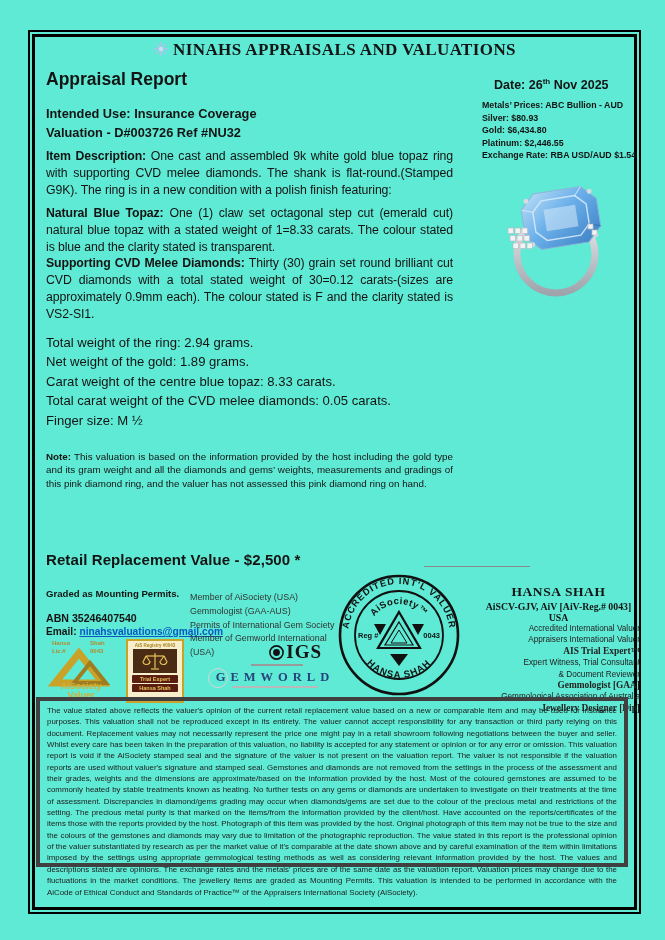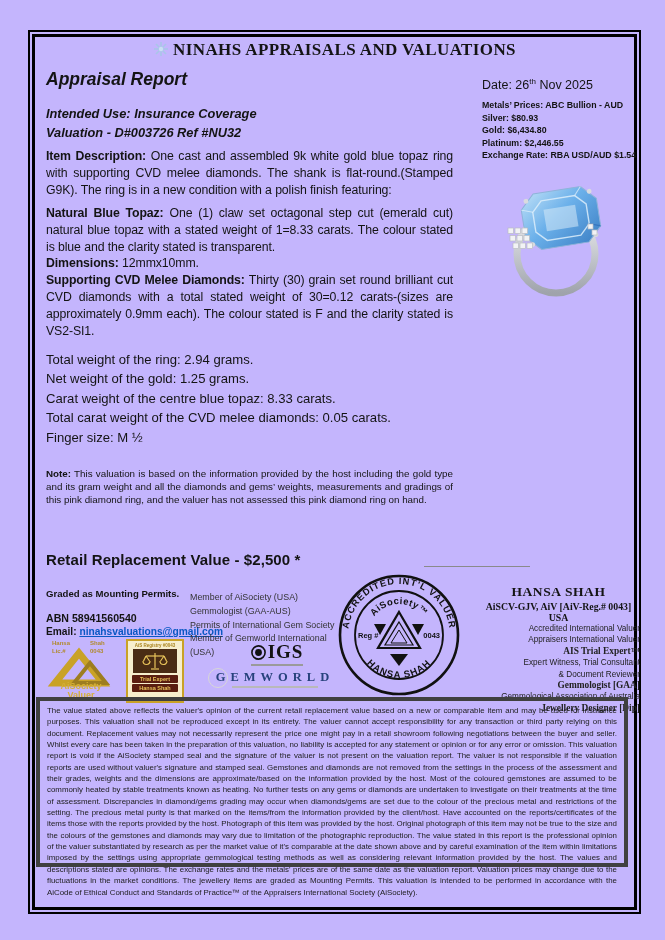--- a/index.html
+++ b/index.html
@@ -1,31 +1,31 @@
 <!DOCTYPE html>
 <html><head>
 <meta charset="utf-8">
 <style>
   html,body{margin:0;padding:0;background:#ffffff;}
-  .page{position:relative;width:665px;height:940px;background:#c4b5fd;color:#141414;
+  .page{position:relative;width:665px;height:940px;background:#5eead4;color:#141414;
         font-family:"Liberation Sans",sans-serif;overflow:hidden;}
   .frame{position:absolute;left:28px;top:30px;width:609px;height:880px;border:2px solid #000;}
   .frame-inner{position:absolute;inset:2px;border:3px solid #000;}
 
   .doc-title{position:absolute;left:28px;top:40px;width:613px;text-align:center;
              font-family:"Liberation Serif",serif;font-weight:bold;font-size:17px;letter-spacing:.4px;}
   .doc-title svg{vertical-align:-2px;margin-right:4px;}
 
-  .report-title{position:absolute;left:46px;top:69px;font-size:17.5px;font-weight:bold;font-style:italic;}
-  .date-line{position:absolute;left:482px;top:77px;font-size:12.5px;font-weight:normal;}
+  .report-title{position:absolute;left:46px;top:69px;font-size:17.5px;font-weight:bold;}
+  .date-line{position:absolute;left:494px;top:77px;font-size:12.5px;font-weight:bold;}
   .date-line sup{font-size:8px;}
   .metals{position:absolute;left:482px;top:99px;width:158px;font-size:8.8px;font-weight:bold;line-height:12.6px;}
 
   .left-col{position:absolute;left:46px;top:104px;width:407px;}
-  .summary-line{font-size:12.8px;font-weight:bold;line-height:19px;font-style:italic;}
+  .summary-line{font-size:12.8px;font-weight:bold;line-height:19px;}
   .para{font-size:12.3px;line-height:16.9px;text-align:justify;margin:6px 0 0 0;letter-spacing:-0.1px;}
   .para b{letter-spacing:-0.1px;}
   .dims{margin:0;}
   .weights{margin-top:10px;font-size:13.1px;line-height:19.4px;}
   .note{margin-top:20px;font-size:9.8px;line-height:13.2px;text-align:justify;}
 
   .ring-photo{position:absolute;left:468px;top:166px;width:170px;height:134px;}
 
   .value-line{position:absolute;left:46px;top:551px;font-size:15px;font-weight:bold;letter-spacing:.1px;}
   .sig-line{position:absolute;left:424px;top:566px;width:106px;border-top:1.5px solid #8a8a8a;}
@@ -102,27 +102,26 @@
   </div>
 
   <div class="left-col">
     <div class="summary-line">Intended Use: Insurance Coverage</div>
     <div class="summary-line">Valuation - D#003726 Ref #NU32</div>
 
     <p class="para"><b>Item Description:</b> <span>One cast and assembled 9k white gold blue topaz ring with supporting CVD melee diamonds. The shank is flat-round.(Stamped G9K). The ring is in a new condition with a polish finish featuring:</span></p>
 
     <p class="para"><b>Natural Blue Topaz:</b> <span>One (1) claw set octagonal step cut (emerald cut) natural blue topaz with a stated weight of 1=8.33 carats. The colour stated is blue and the clarity stated is transparent.</span></p>
 
-    <p class="para dims"><b>Dimensions:</b> <span>12mmx10mm.</span></p>
 
     <p class="para dims"><b>Supporting CVD Melee Diamonds:</b> <span>Thirty (30) grain set round brilliant cut CVD diamonds with a total stated weight of 30=0.12 carats-(sizes are approximately 0.9mm each). The colour stated is F and the clarity stated is VS2-SI1.</span></p>
 
     <div class="weights">
       <div>Total weight of the ring: 2.94 grams.</div>
-      <div>Net weight of the gold: 1.25 grams.</div>
+      <div>Net weight of the gold: 1.89 grams.</div>
       <div>Carat weight of the centre blue topaz: 8.33 carats.</div>
       <div>Total carat weight of the CVD melee diamonds: 0.05 carats.</div>
       <div>Finger size: M ½</div>
     </div>
 
     <p class="note"><b>Note:</b> <span>This valuation is based on the information provided by the host including the gold type and its gram weight and all the diamonds and gems’ weights, measurements and gradings of this pink diamond ring, and the valuer has not assessed this pink diamond ring on hand.</span></p>
   </div>
 
   <svg class="ring-photo" viewBox="0 0 170 134">
     <defs>
@@ -162,21 +161,21 @@
         <rect x="59" y="77" width="5.5" height="5.5"></rect>
       <rect x="120" y="58" width="5" height="5"></rect>
         <rect x="124" y="64" width="5" height="5"></rect>
     </g>
   </svg>
 
   <div class="value-line">Retail Replacement Value - $2,500 *</div>
   <div class="sig-line"></div>
 
   <div class="graded">Graded as Mounting Permits.</div>
-  <div class="abn">ABN 58941560540</div>
+  <div class="abn">ABN 35246407540</div>
   <div class="email"><span>Email: </span><a href="#">ninahsvaluations@gmail.com</a></div>
 
   <div class="memberships">
     <div>Member of AiSociety (USA)</div>
     <div>Gemmologist (GAA-AUS)</div>
     <div>Permits of International Gem Society</div>
     <div>Member of Gemworld International (USA)</div>
   </div>
 
   <svg class="stamp" viewBox="0 0 126 126">
@@ -249,21 +248,21 @@
             <line x1="22" y1="5" x2="24.5" y2="10"></line>
           <line x1="9" y1="18" x2="17" y2="18"></line>
         </g>
       </svg>
     </div>
     <div class="band">Trial Expert</div>
     <div class="band">Hansa Shah</div>
   </div>
 
   <div class="igs-wrap">
-    <div class="igs" style="position:static;justify-content:center;">
+    <div class="igs" style="position:static;justify-content:flex-end;">
       <svg width="15" height="15" viewBox="0 0 15 15">
         <circle cx="7.5" cy="7.5" r="6.6" fill="none" stroke="#111" stroke-width="1.6"></circle>
         <circle cx="7.5" cy="7.5" r="3.4" fill="#111"></circle>
       </svg>
       <span class="igs-text">IGS</span>
     </div>
     <div class="igs-sub"></div>
   </div>
 
   <div class="gemworld">

